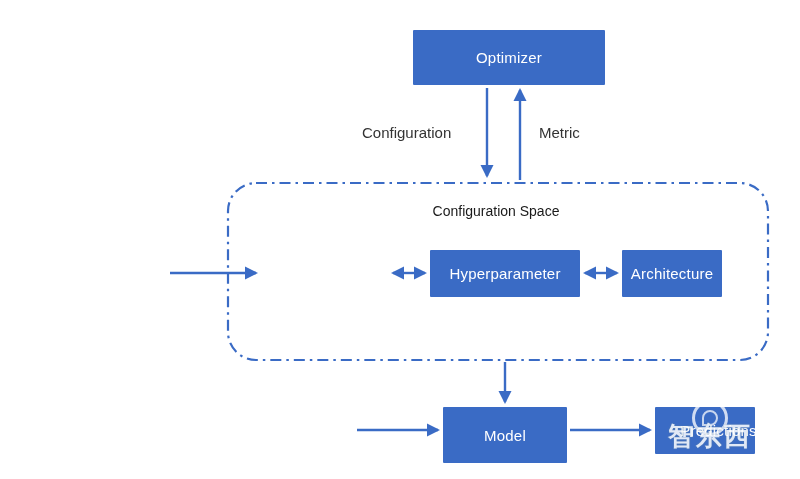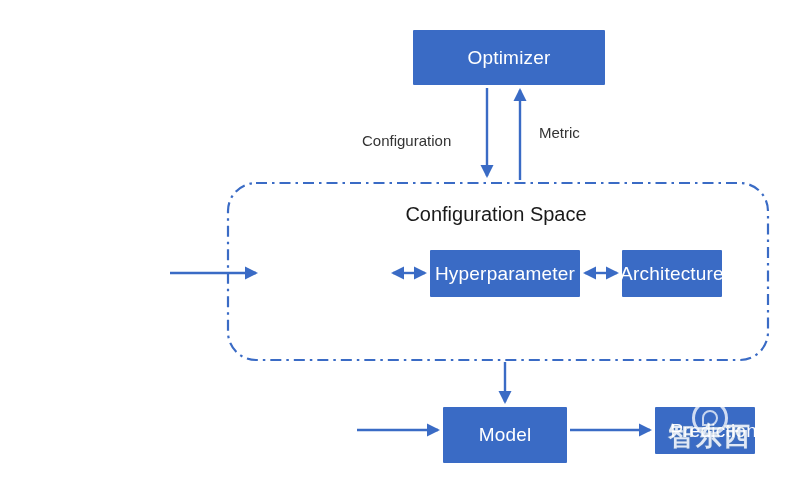--- a/index.html
+++ b/index.html
@@ -34,38 +34,38 @@
     stroke:var(--c-dashed-border);
     stroke-width:2.2;
     fill:none;
     stroke-dasharray:11 5 2.5 5;
   }
   .node{
     position:absolute;
     background:var(--c-box);
     color:var(--c-box-text);
     display:flex;align-items:center;justify-content:center;
-    font-size:19px;
+    font-size:15px;
     letter-spacing:.2px;
     box-sizing:border-box;
     border-radius:1px;
   }
   .space-title{
     position:absolute;
     left:330px;top:203px;width:332px;
     text-align:center;
-    font-size:20px;
+    font-size:14px;
     color:var(--c-title-text);
   }
   .flow-label{
     position:absolute;
     font-size:15px;
     color:var(--c-label-text);
   }
-  .lbl-configuration{left:362px;top:124px;margin-top:8px;}
+  .lbl-configuration{left:362px;top:124px;}
   .lbl-metric{left:539px;top:124px;}
   
   .watermark{
     position:absolute;
     left:668px;top:396px;width:126px;height:80px;
     pointer-events:none;
     opacity:.85;
   }
   .wm-ring{
     position:absolute;left:24px;top:4px;

